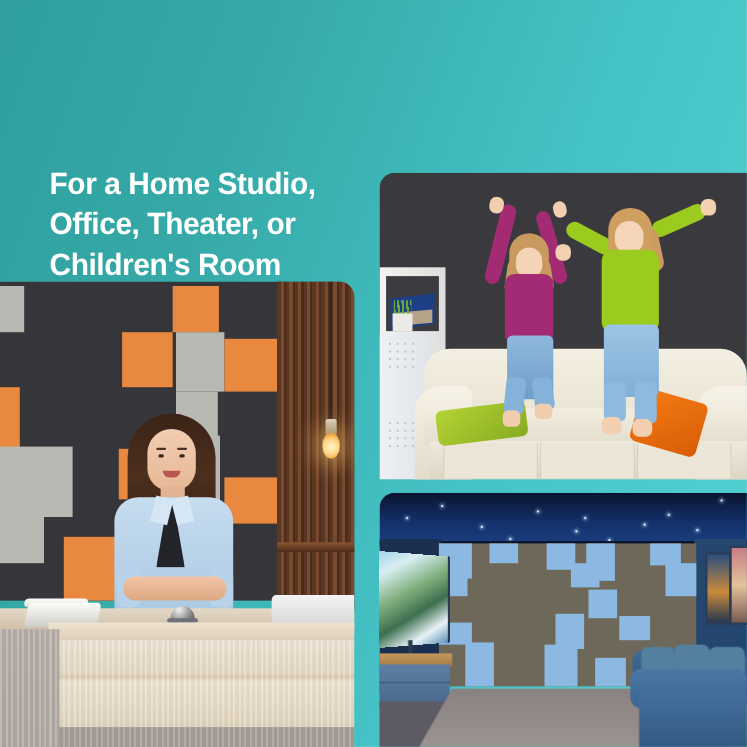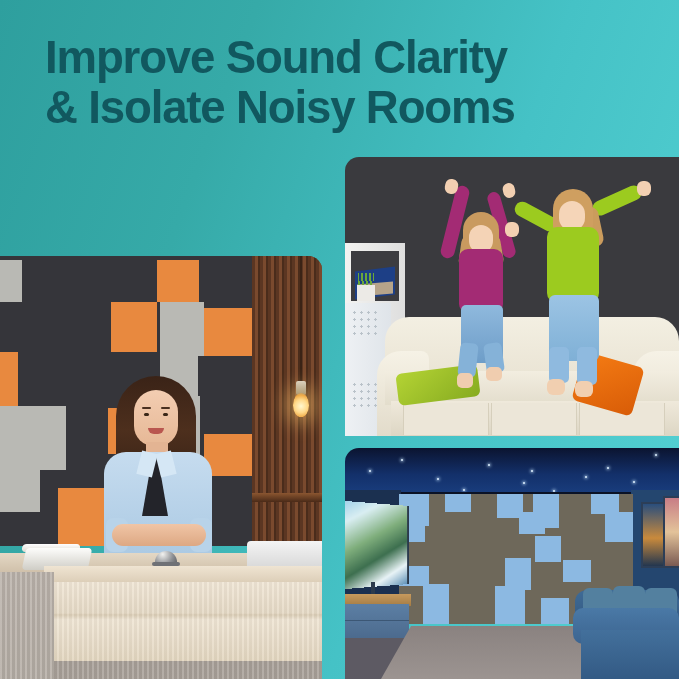--- a/index.html
+++ b/index.html
@@ -316,25 +316,26 @@
   }
   #photo-theater .floor{
     left:0;top:190px;width:334px;height:41px;background:#5d5a63;
   }
 </style>
 </head>
 <body>
 
 <div id="canvas">
 
-  <div class="headline">
-    <span class="hl-line">Improve Sound Clarity</span>
-    <span class="hl-line">&amp; Isolate Noisy Rooms</span>
+
+  <div class="subhead">
+    <span class="sh-line">For a Home Studio,</span>
+    <span class="sh-line">Office, Theater, or</span>
+    <span class="sh-line">Children's Room</span>
   </div>
-
 
   <div class="photo" id="photo-office">
     <div class="layer wall-dark brick"></div>
 
     <div class="layer pnl grey brick" style="left:0px;  top:4px;   width:22px;height:42px;"></div>
     <div class="layer pnl orange brick" style="left:157px;top:4px;   width:42px;height:42px;"></div>
     <div class="layer pnl orange brick" style="left:111px;top:46px;  width:46px;height:50px;"></div>
     <div class="layer pnl grey brick" style="left:160px;top:46px;  width:44px;height:54px;"></div>
     <div class="layer pnl orange brick" style="left:204px;top:52px;  width:48px;height:48px;"></div>
     <div class="layer pnl orange brick" style="left:0px;  top:96px;  width:18px;height:56px;"></div>

